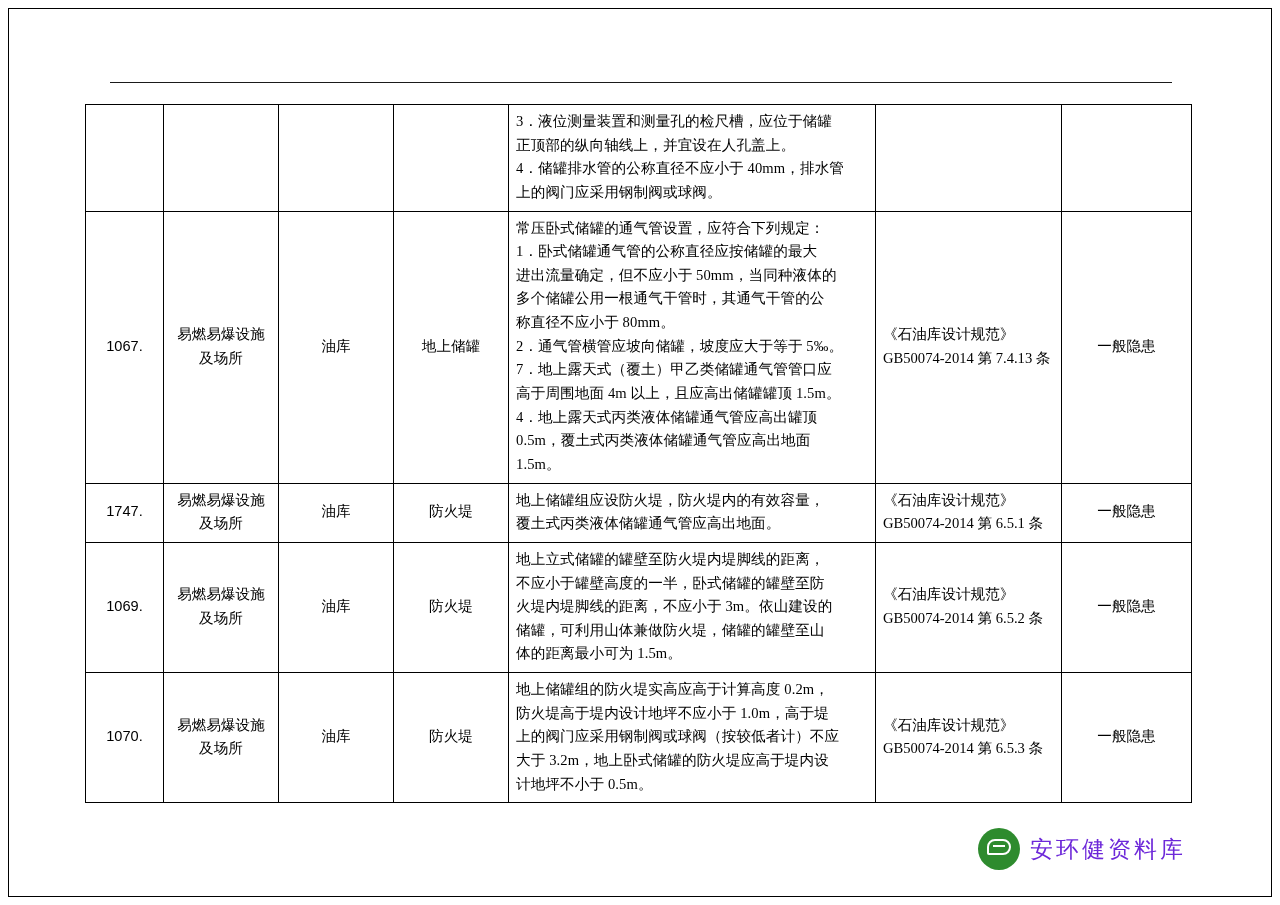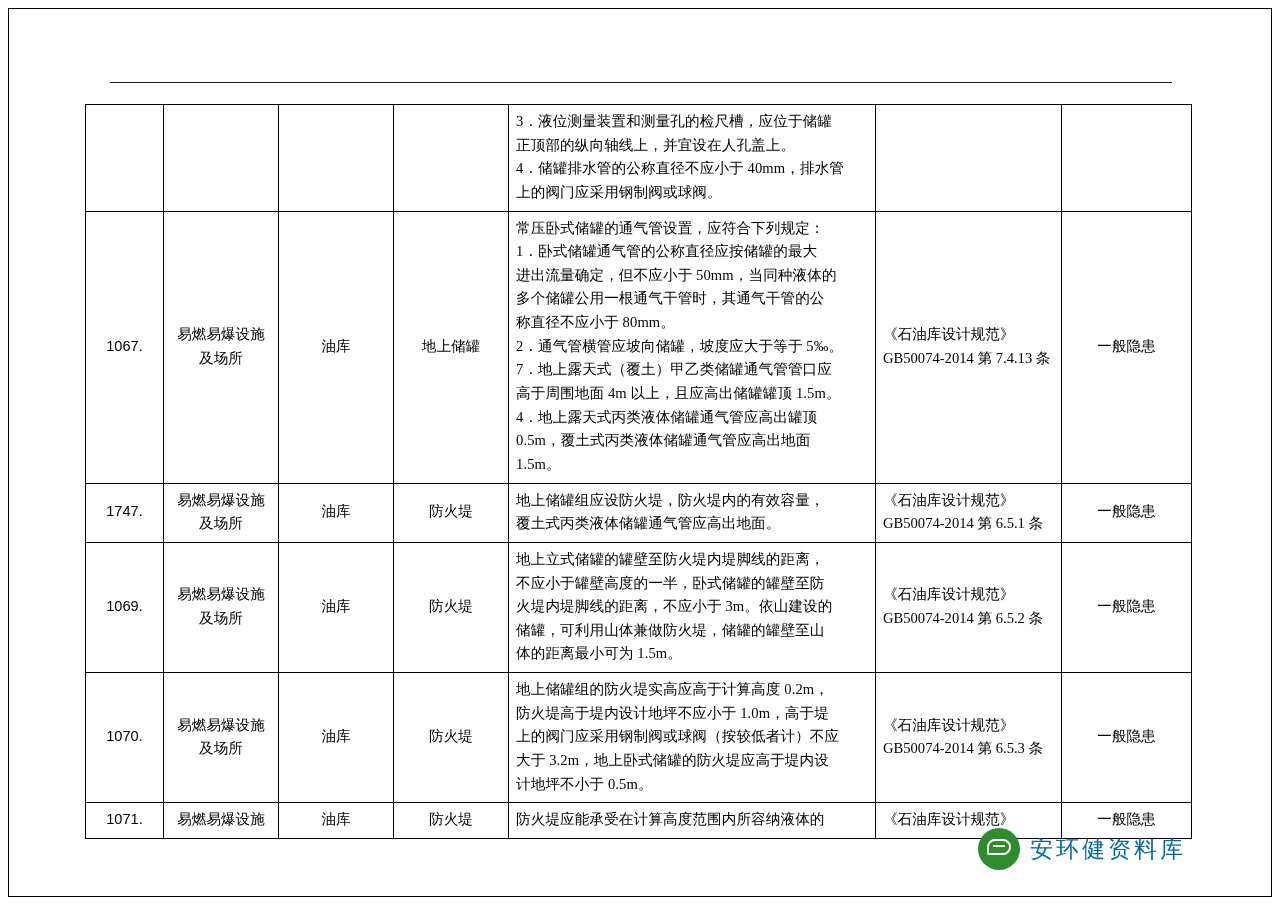--- a/index.html
+++ b/index.html
@@ -129,21 +129,21 @@
     left: 15px;
     top: 17px;
     width: 12px;
     height: 0;
     border-top: 2.5px solid #ffffff;
   }
   .wm-text {
     font-family: "Liberation Sans", sans-serif;
     font-size: 23px;
     letter-spacing: 3px;
-    color: #0369a1;
+    color: #6d28d9;
     white-space: nowrap;
   }
 </style>
 </head>
 <body>
 
 <div class="page">
   <div class="page-border"></div>
   <div class="header-rule"></div>
 
@@ -247,33 +247,20 @@
             <span class="desc-line">大于 3.2m，地上卧式储罐的防火堤应高于堤内设</span>
             <span class="desc-line">计地坪不小于 0.5m。</span>
           </td>
           <td class="ref">
             <span class="desc-line">《石油库设计规范》</span>
             <span class="desc-line">GB50074-2014 第 6.5.3 条</span>
           </td>
           <td class="level">一般隐患</td>
         </tr>
 
-        <tr>
-          <td class="no">1071.</td>
-          <td class="cat">易燃易爆设施</td>
-          <td class="place">油库</td>
-          <td class="part">防火堤</td>
-          <td class="desc">
-            <span class="desc-line">防火堤应能承受在计算高度范围内所容纳液体的</span>
-          </td>
-          <td class="ref">
-            <span class="desc-line">《石油库设计规范》</span>
-          </td>
-          <td class="level">一般隐患</td>
-        </tr>
 
       </tbody>
     </table>
   </div>
 
   <div class="wm">
     <span class="wm-badge"></span>
     <span class="wm-text">安环健资料库</span>
   </div>
 </div>

